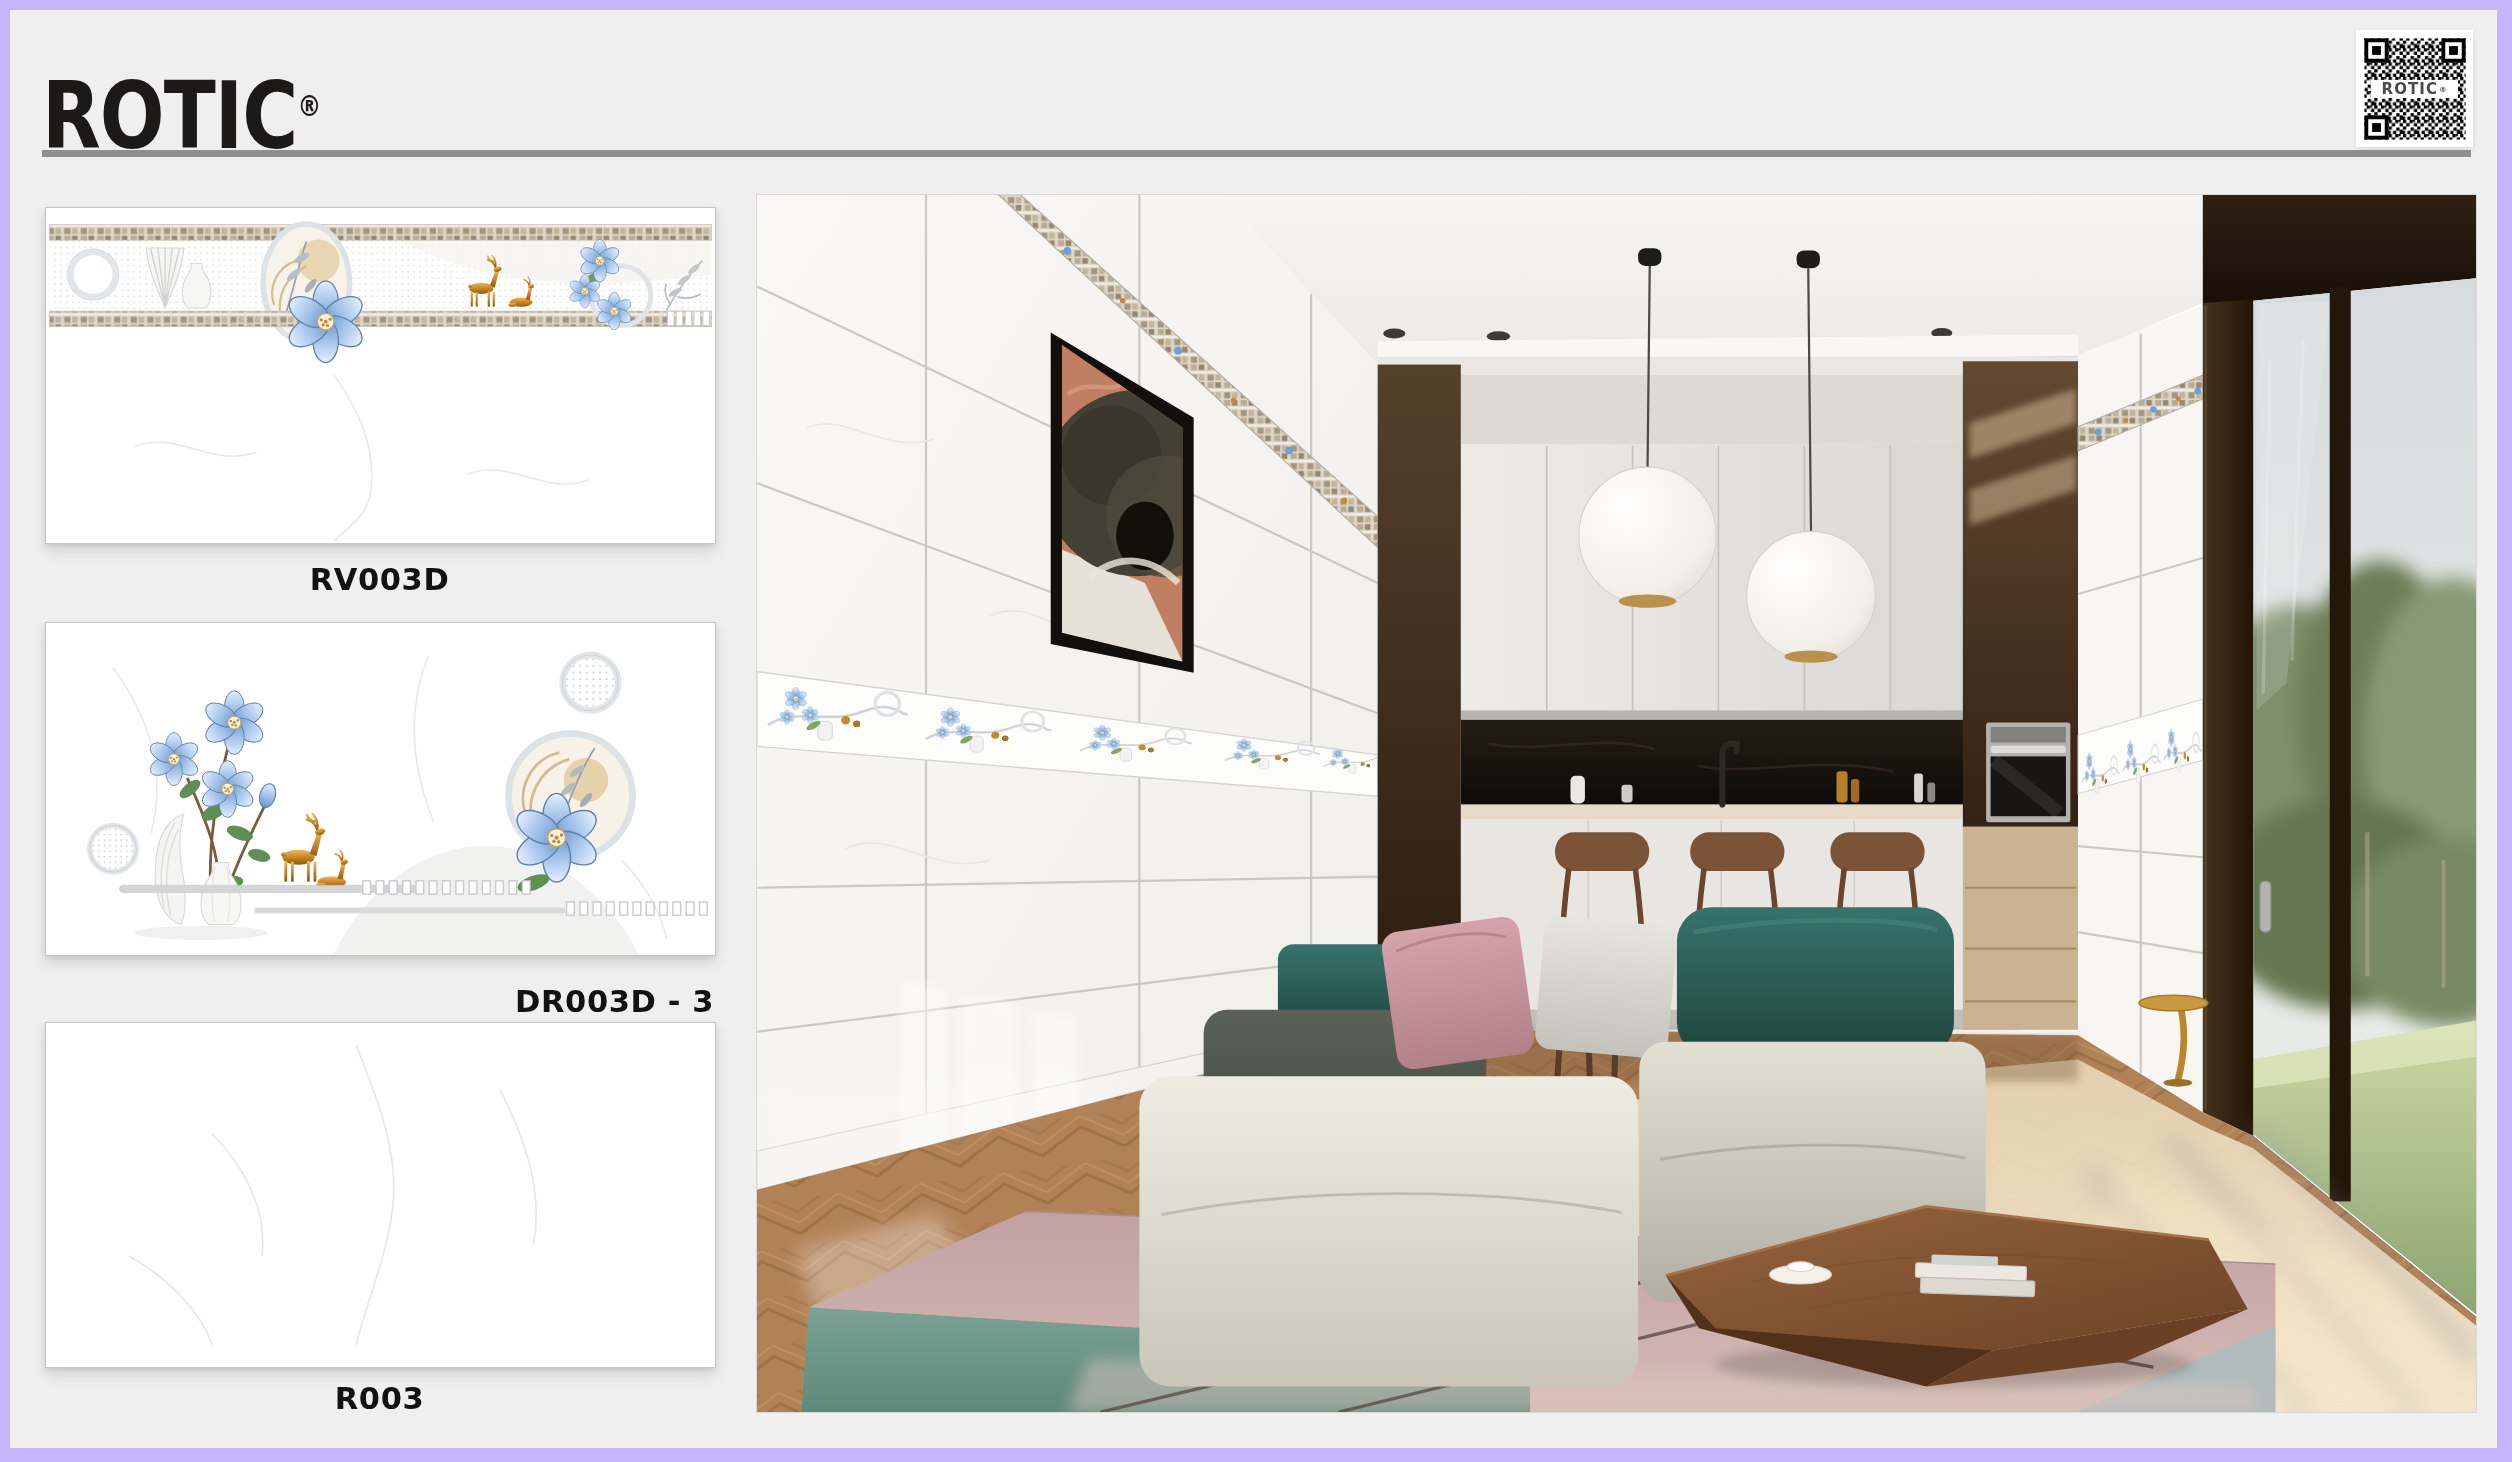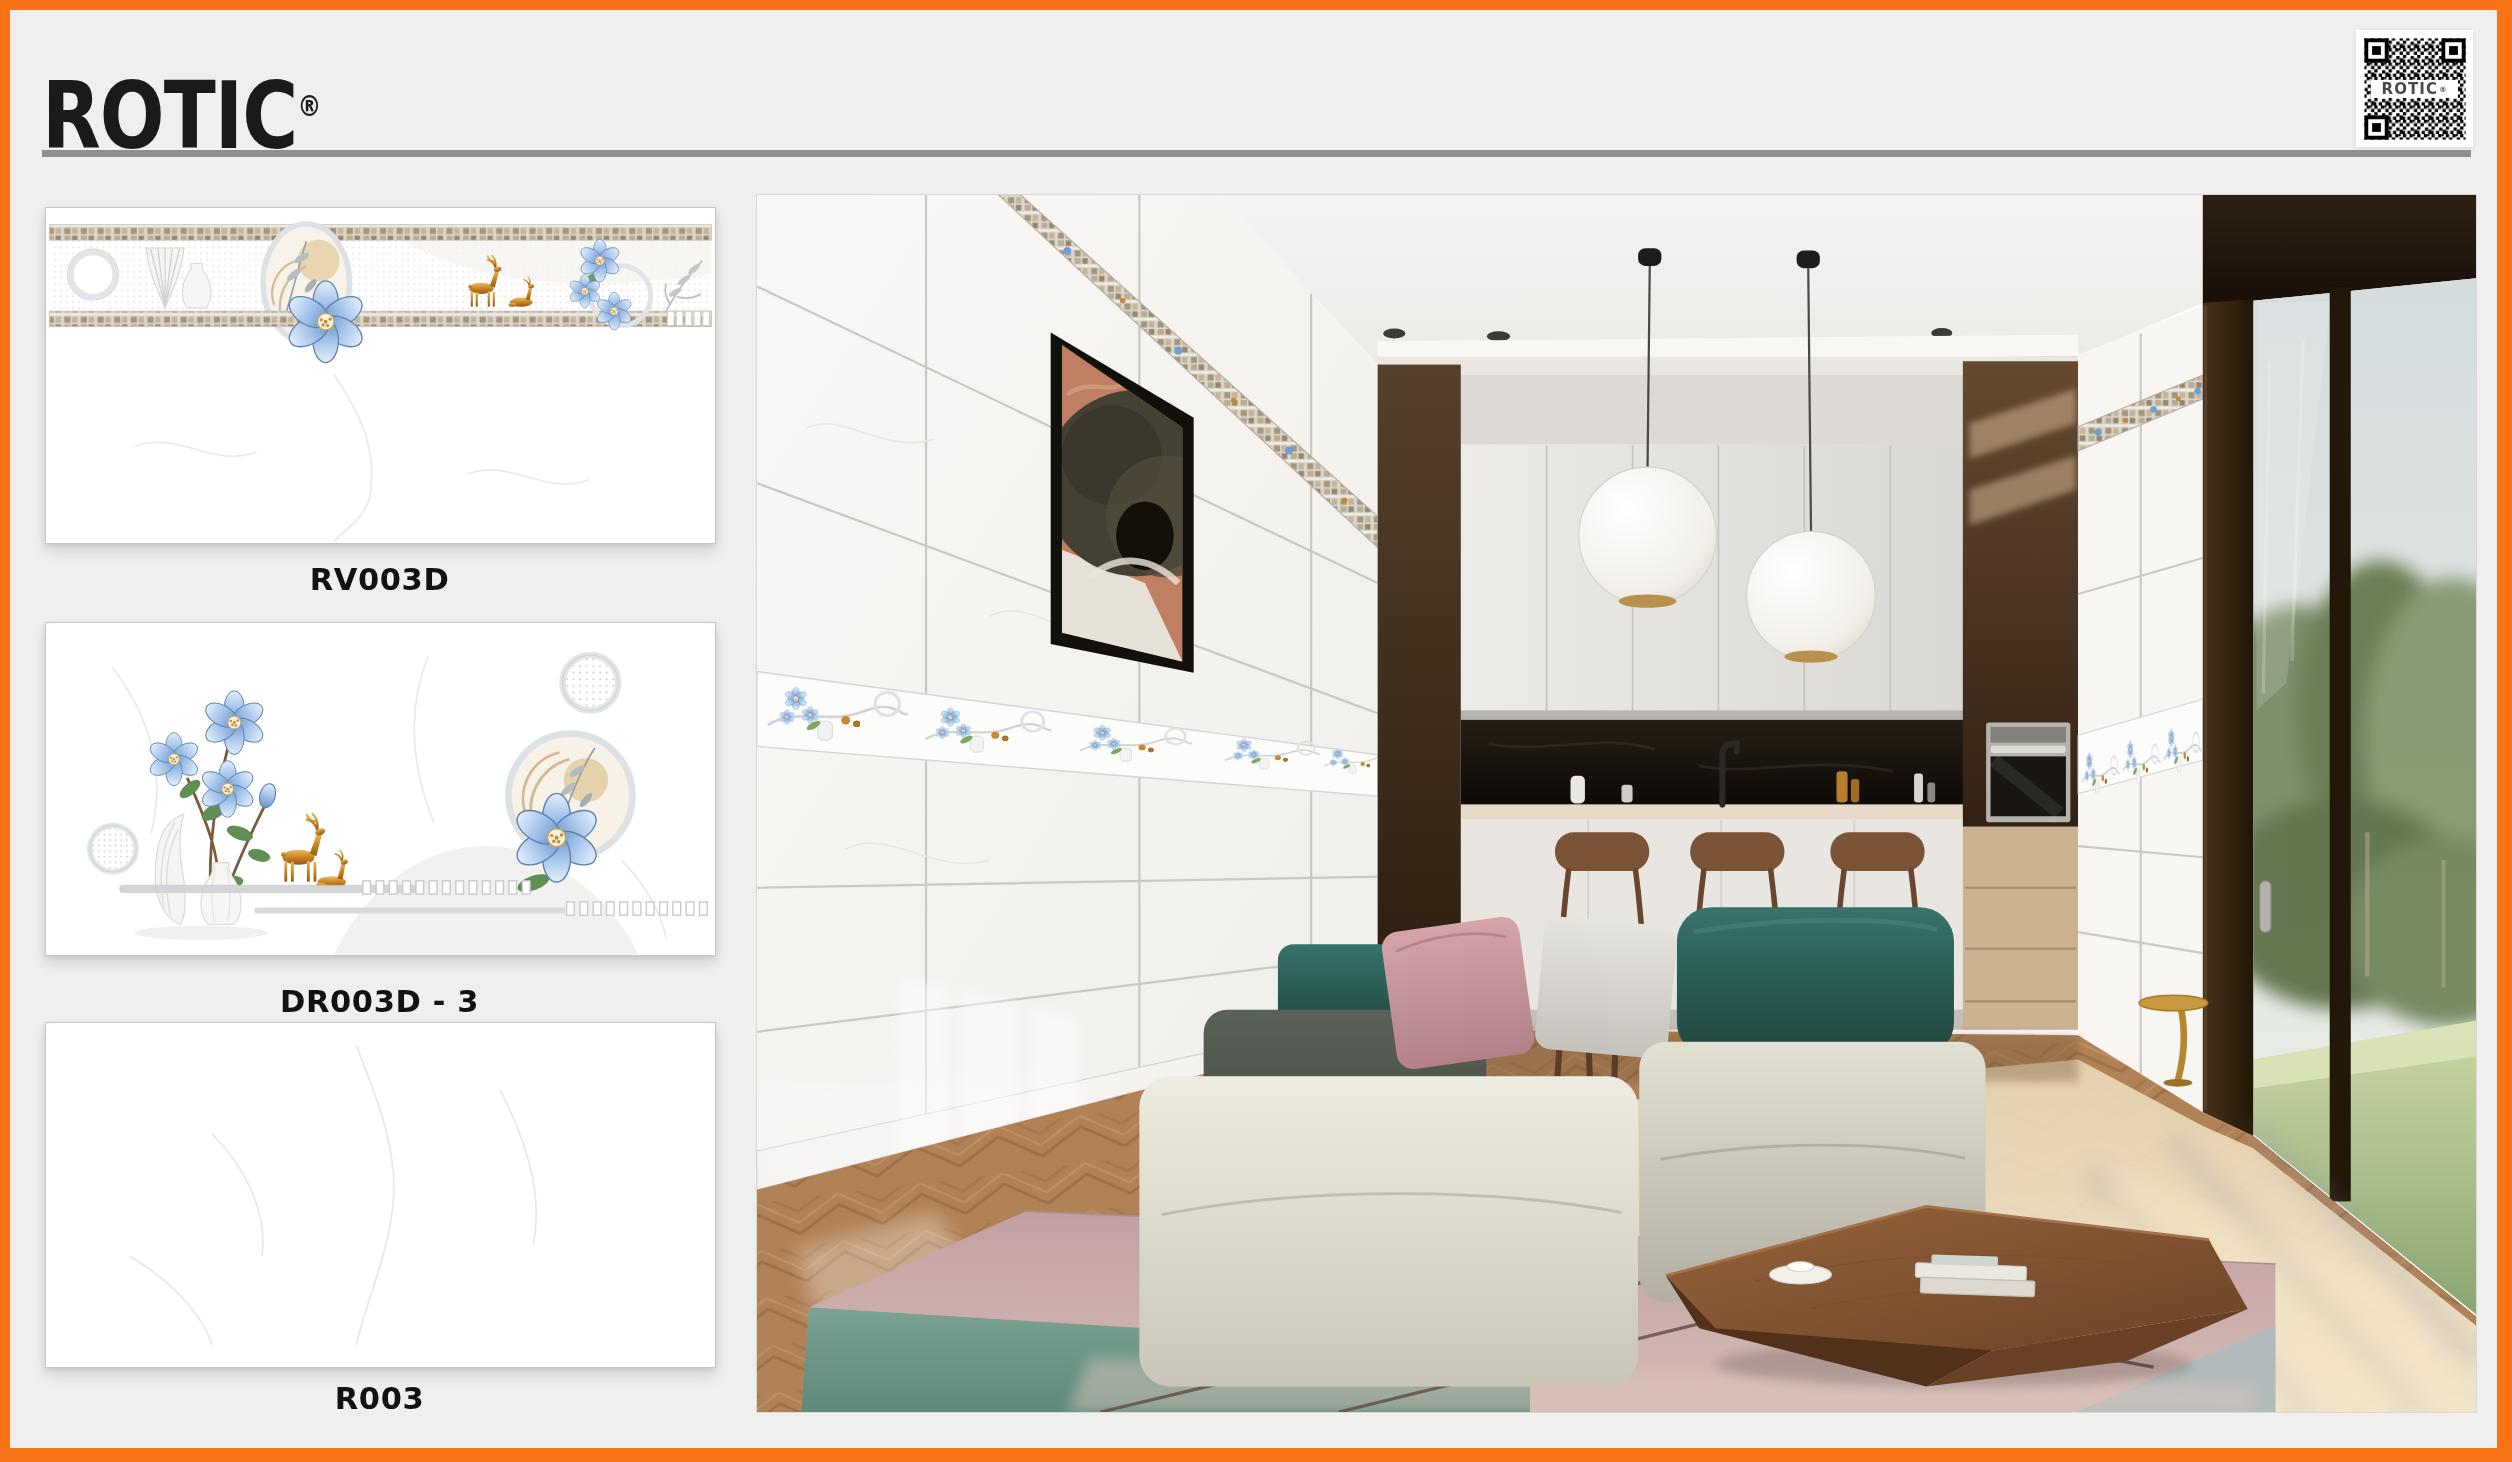--- a/index.html
+++ b/index.html
@@ -1,16 +1,16 @@
 <!DOCTYPE html>
 <html style="font-size:8.9px"><head>
 <meta charset="utf-8">
 <style>
   html,body{margin:0;padding:0;background:#9d9d9d;}
-  .root{position:relative;width:2512px;height:1462px;overflow:hidden;background:#f97316;
+  .root{position:relative;width:2512px;height:1462px;overflow:hidden;background:#c4b5fd;
         font-family:"DejaVu Sans","Liberation Sans",sans-serif;}
   .page{position:absolute;left:10px;top:10px;width:2487px;height:1438px;background:#efeff0;}
   
   .logo{position:absolute;left:42px;top:65px;color:#1b1a19;font-weight:bold;
         font-size:93px;line-height:83px;letter-spacing:-1.1px;white-space:nowrap;
         transform:scaleX(.82);transform-origin:left top;}
   .logo sup{font-size:29px;vertical-align:super;letter-spacing:0;}
   .spec{position:absolute;right:166px;top:62px;text-align:right;color:#161616;
         font-weight:bold;font-size:32px;line-height:47px;letter-spacing:0.6px;
         text-shadow:0 5.5px 7.8px rgba(0,0,0,.28);}
@@ -299,21 +299,21 @@
           <rect x="1036" y="504" width="14" height="24"></rect>
           <rect x="1060" y="504" width="14" height="24"></rect>
         <rect x="1084" y="504" width="14" height="24"></rect>
           <rect x="1108" y="504" width="14" height="24"></rect>
           <rect x="1132" y="504" width="14" height="24"></rect>
         <rect x="1156" y="504" width="14" height="24"></rect>
           <rect x="1180" y="504" width="14" height="24"></rect>
       </g>
     </svg>
   </div>
-  <div class="plabel" style="top:984px;">DR003D - 3</div>
+  <div class="plabel" style="top:984px;text-align:right;">DR003D - 3</div>
 
   <div class="card" style="top:1022px;height:344px;">
     <svg viewBox="0 0 1208 620" preserveAspectRatio="none">
       <rect width="1208" height="620" fill="#ffffff"></rect>
       <g stroke="#e7e7e9" stroke-width="3" fill="none">
         <path d="M560,40 C600,140 640,240 625,340 C615,420 580,500 560,580"></path>
         <path d="M300,200 C360,260 400,340 390,420"></path>
         <path d="M820,120 C860,200 900,300 880,400"></path>
         <path d="M150,420 C220,460 280,520 300,580"></path>
       </g>

